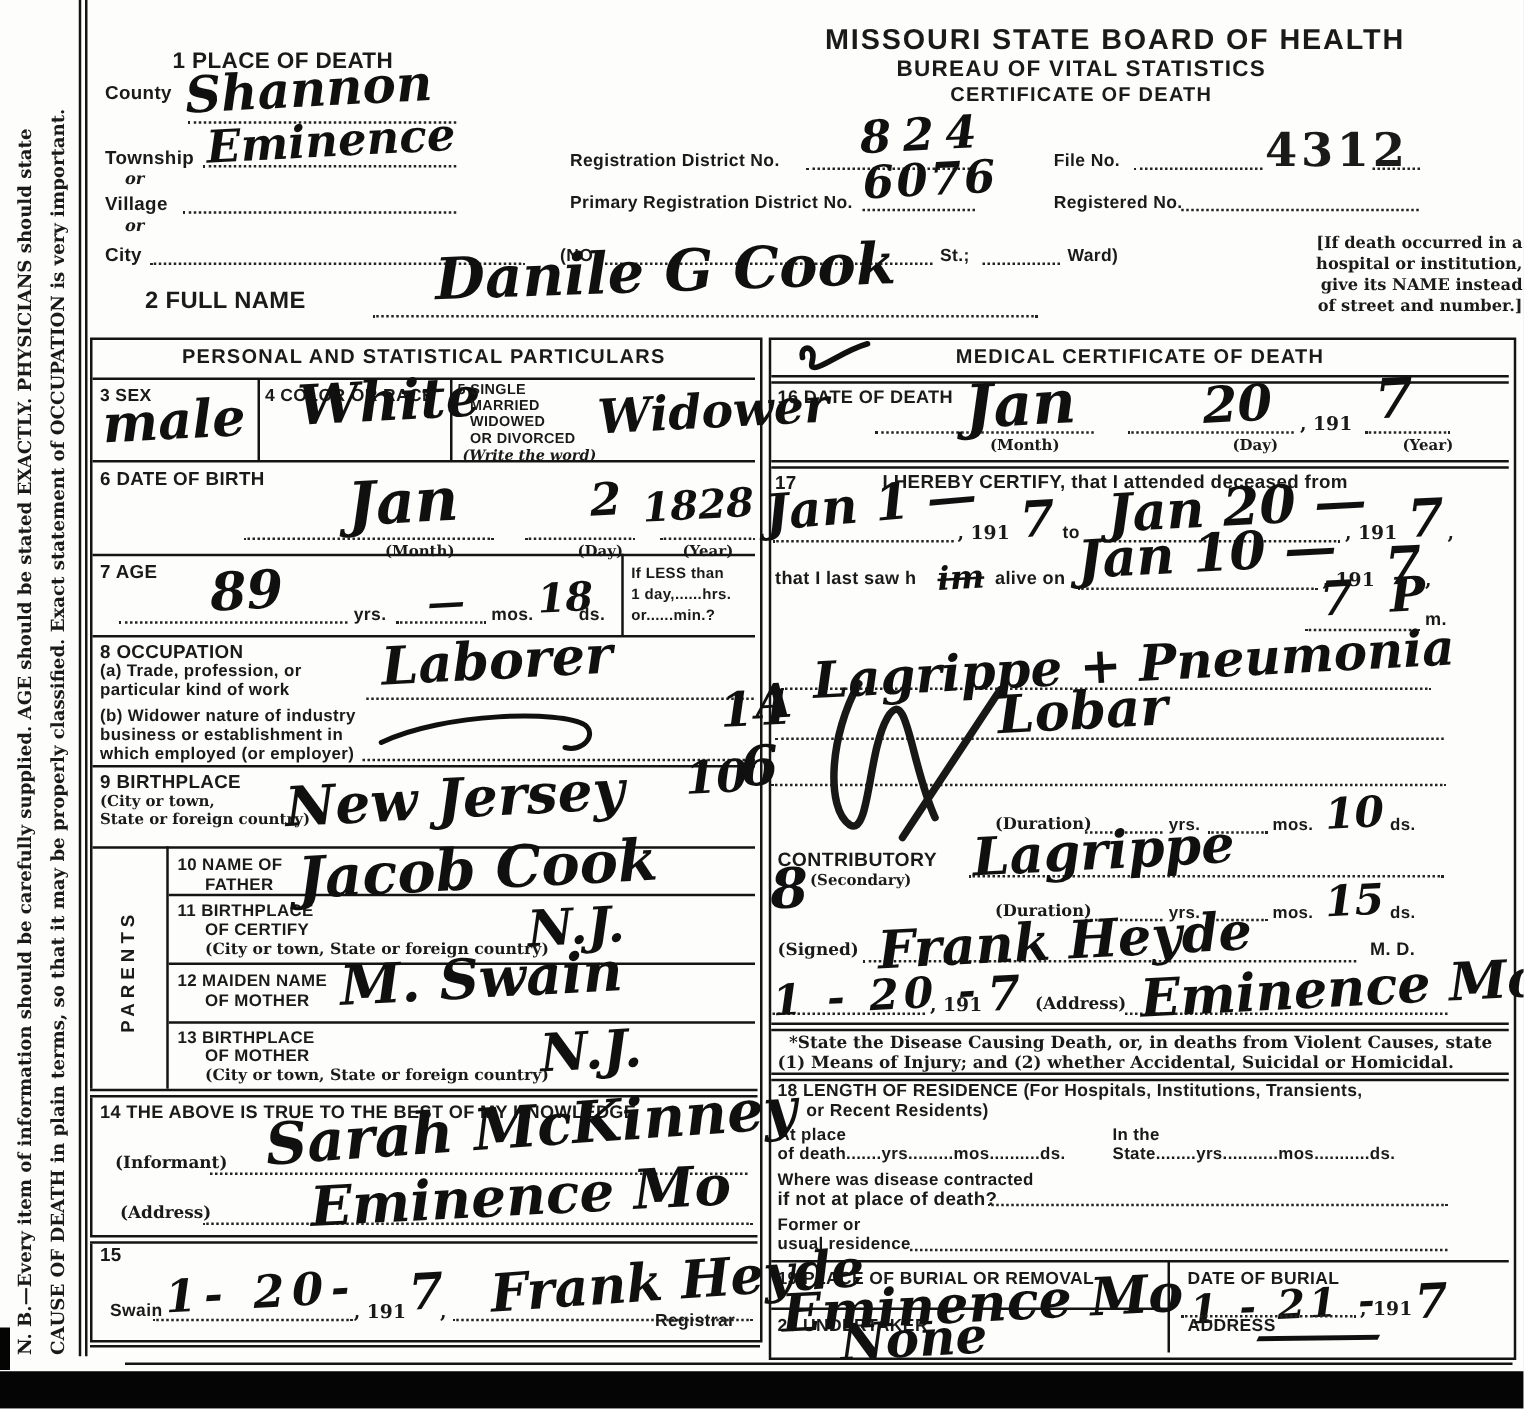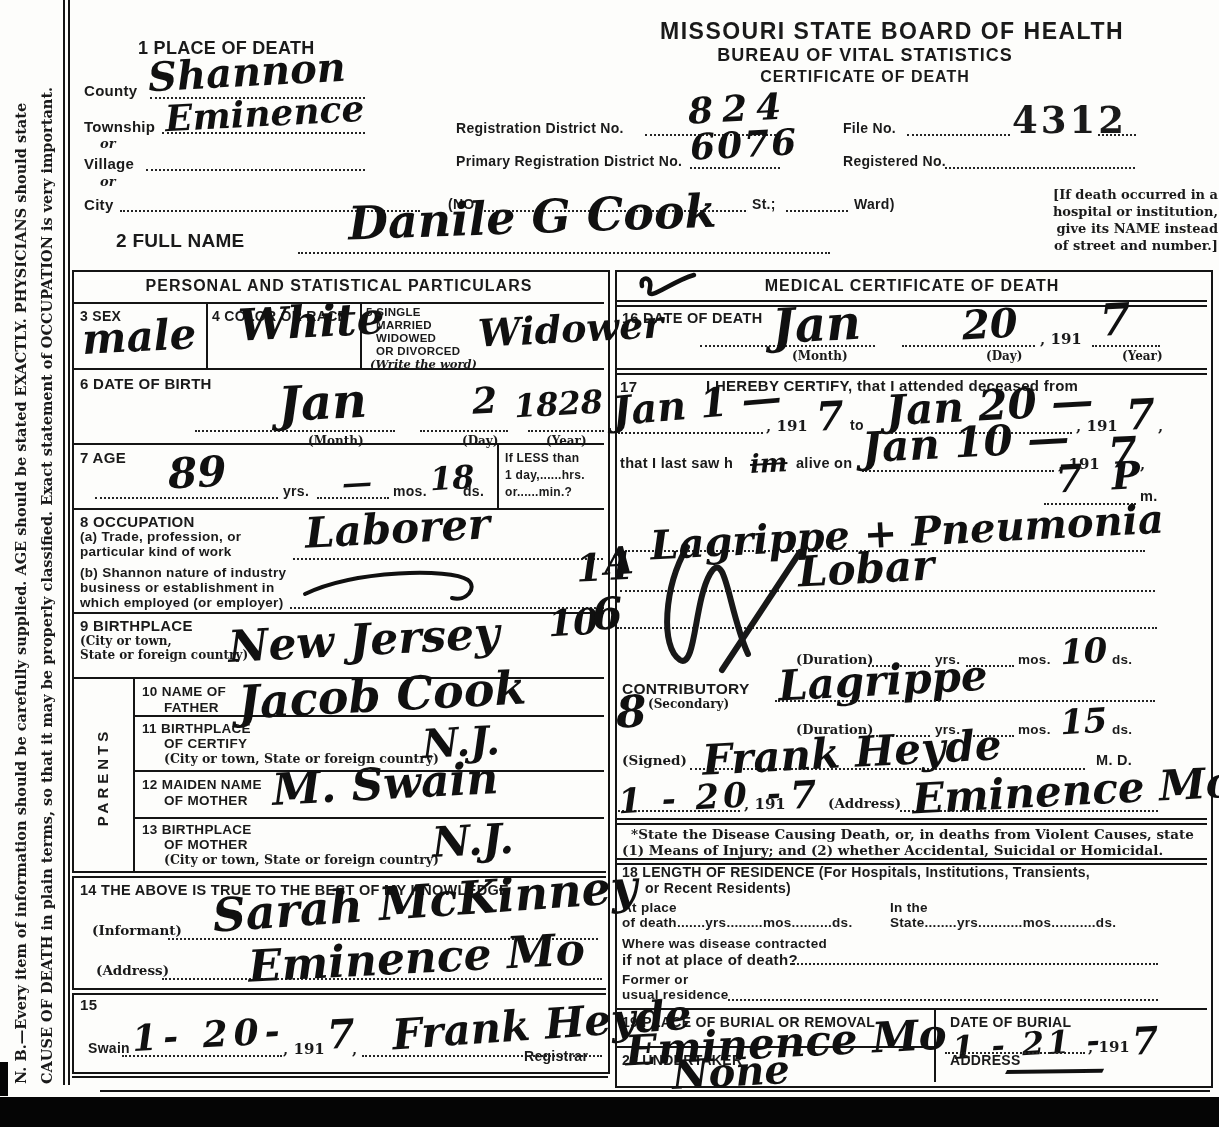--- a/index.html
+++ b/index.html
@@ -35,21 +35,21 @@
 
   <div class="vrot" style="left:8px;top:1084px;width:1062px;font-family:'DejaVu Serif',serif;font-weight:700;font-size:14.5px;line-height:26px;color:#1a1a1a;white-space:nowrap;">
     <div>N. B.—Every item of information should be carefully supplied.  AGE should be stated EXACTLY.  PHYSICIANS should state</div>
     <div>CAUSE OF DEATH in plain terms, so that it may be properly classified.  Exact statement of OCCUPATION is very important.</div>
   </div>
 
   <div class="dv" style="left:63px;top:0;height:1085px;"></div>
 
   <span class="pr" style="left:138px;top:38px;font-size:18px;">1 PLACE OF DEATH</span>
 
-  <span class="pr" style="left:84px;top:82px;font-size:15px;">County</span>
+  <span class="pr" style="left:84px;top:66px;font-size:15px;">County</span>
   <span class="dl" style="left:150px;top:97px;width:215px;"></span>
   <span class="hw" style="left:148px;top:52px;font-size:40px;">Shannon</span>
 
   <span class="pr" style="left:84px;top:118px;font-size:15px;">Township</span>
   <span class="dl" style="left:162px;top:132px;width:203px;"></span>
   <span class="hw" style="left:165px;top:95px;font-size:36px;">Eminence</span>
   <span class="se it" style="left:100px;top:136px;font-size:13px;">or</span>
 
   <span class="pr" style="left:84px;top:155px;font-size:15px;">Village</span>
   <span class="dl" style="left:146px;top:169px;width:219px;"></span>
@@ -145,21 +145,21 @@
   <span class="sl" style="left:74px;top:508px;width:530px;height:2px;"></span>
 
   <span class="pr" style="left:80px;top:513px;font-size:15px;">8 OCCUPATION</span>
   <div class="pr" style="left:80px;top:529px;font-size:13.5px;line-height:15px;">
     <div>(a) Trade, profession, or</div>
     <div>particular kind of work</div>
   </div>
   <span class="dl" style="left:293px;top:558px;width:310px;"></span>
   <span class="hw" style="left:305px;top:508px;font-size:42px;">Laborer</span>
   <div class="pr" style="left:80px;top:565px;font-size:13.5px;line-height:15px;">
-    <div>(b) Shannon nature of industry</div>
+    <div>(b) Widower nature of industry</div>
     <div>business or establishment in</div>
     <div>which employed (or employer)</div>
   </div>
   <span class="dl" style="left:290px;top:607px;width:314px;"></span>
   <svg class="scrawl" style="left:300px;top:562px;" width="200" height="50" viewBox="0 0 200 50">
     <path d="M5,32 C55,8 150,6 168,18 C178,26 166,40 152,36" fill="none" stroke="#101010" stroke-width="4" stroke-linecap="round"></path>
   </svg>
   <span class="hw" style="left:576px;top:548px;font-size:38px;letter-spacing:5px;z-index:6;">11</span>
   <span class="hw" style="left:604px;top:542px;font-size:38px;z-index:6;">A</span>
   <span class="sl" style="left:74px;top:612px;width:530px;height:2px;"></span>

